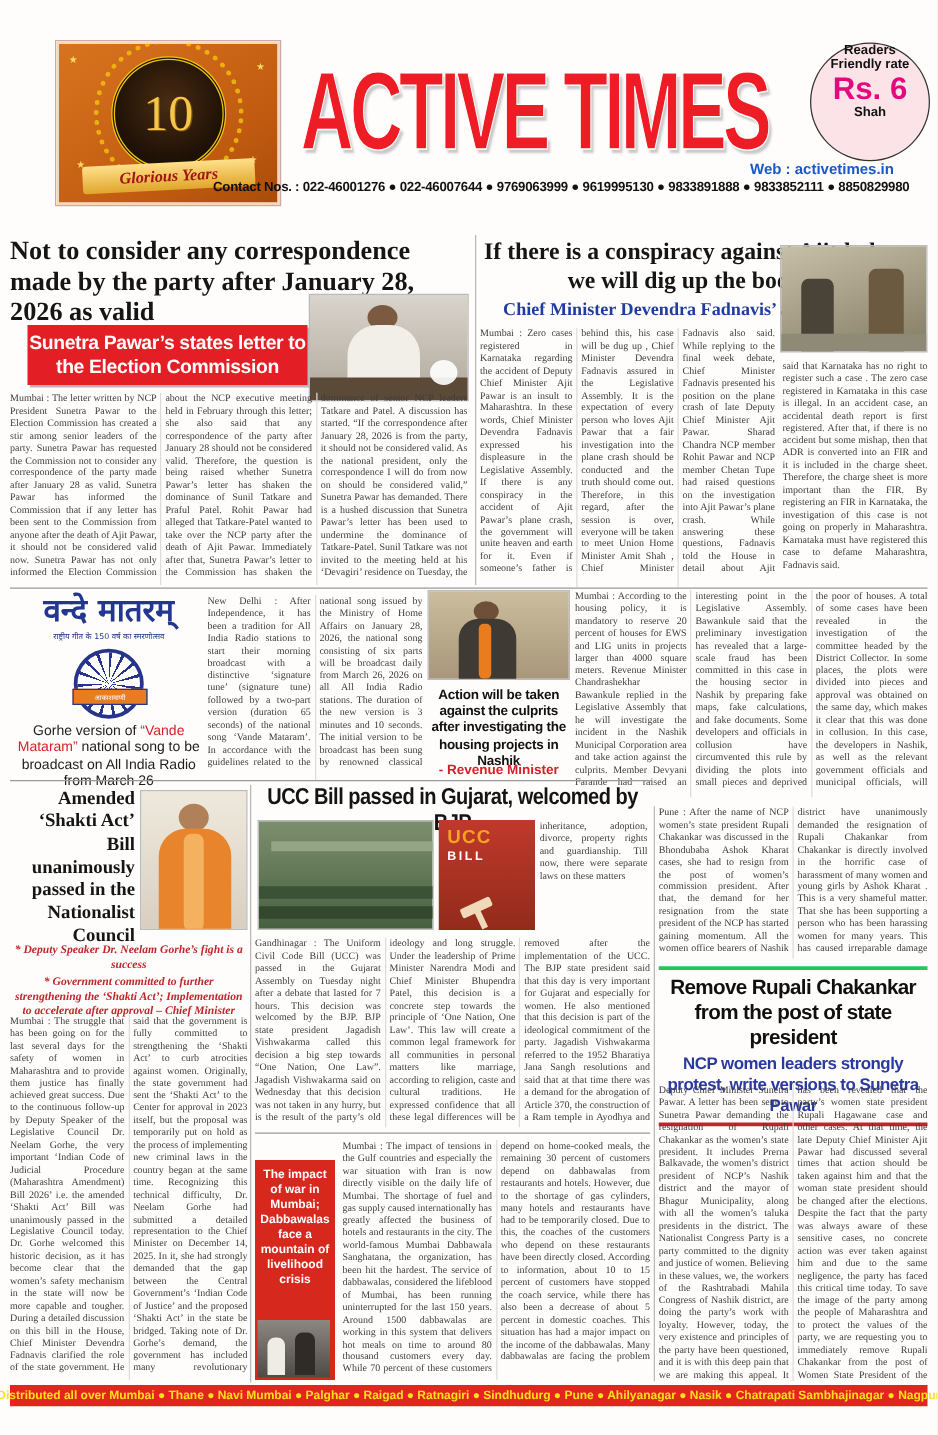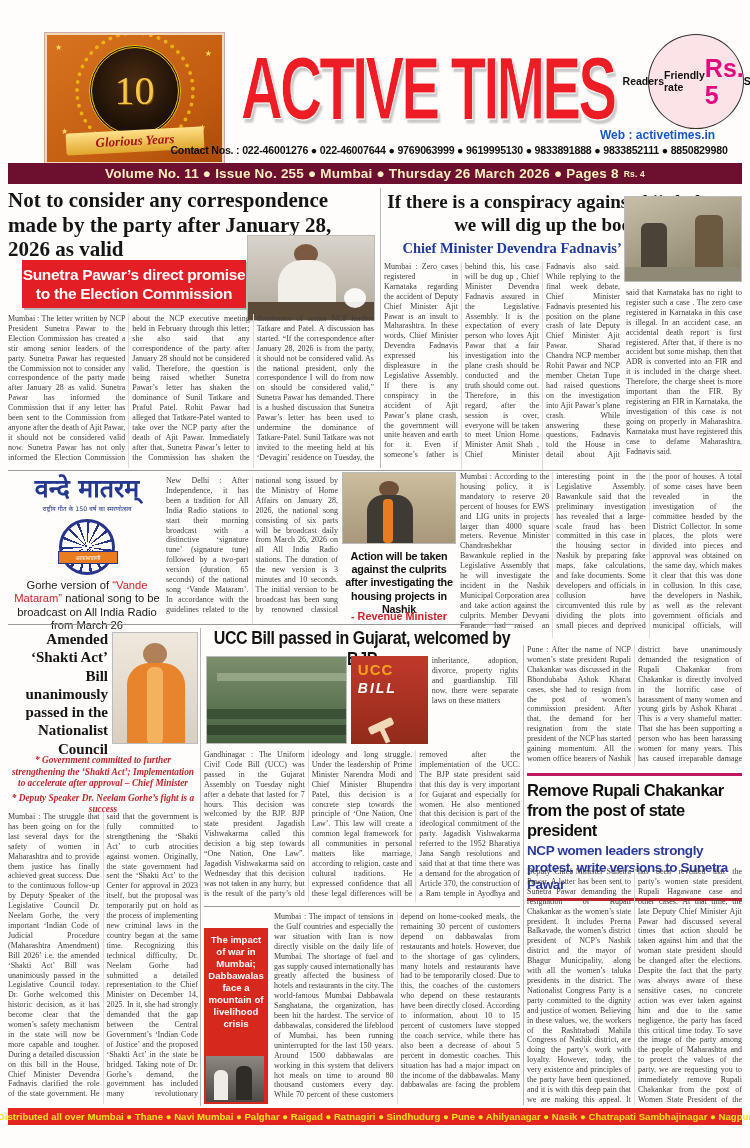--- a/index.html
+++ b/index.html
@@ -19,21 +19,21 @@
   .logo-ribbon{position:absolute;left:50%;bottom:10px;transform:translateX(-50%) rotate(-3deg);width:138px;height:22px;
                background:linear-gradient(#ffe08a,#e0a62c);border-radius:3px;display:flex;align-items:center;justify-content:center;}
   .logo-ribbon span{font-family:"Liberation Serif",serif;font-style:italic;font-weight:bold;font-size:13px;color:#a31414;}
   .star{position:absolute;color:#ffd95e;font-size:8px;}
 
   .mast-title{left:222px;top:36px;width:412px;height:106px;display:flex;align-items:center;justify-content:center;}
   .mast-title span{font-weight:bold;font-size:79px;color:#ee1c24;letter-spacing:-4px;transform:scaleX(.74) scaleY(1.12);
                    white-space:nowrap;text-shadow:3px 3px 2px #c9c9c9;-webkit-text-stroke:1px #ffffff;}
 
   .price-oval{left:648px;top:34px;width:94px;height:93px;border-radius:50%;background:#fbe3e8;border:1.5px solid #333;
-              display:flex;align-items:center;justify-content:center;line-height:1.05;}
+              display:flex;flex-direction:column;align-items:center;justify-content:flex-start;line-height:1.05;}
   .price-oval .pl{font-size:10.5px;font-weight:bold;color:#111;}
   .price-oval .amt{font-size:25px;font-weight:bold;color:#e5097f;margin:1px 0;}
   .web-line{left:600px;top:128px;width:146px;font-weight:bold;font-size:12px;color:#1a57c9;}
   .contact-line{left:150px;top:144px;width:598px;font-weight:bold;font-size:10.6px;color:#111;text-align:center;
                 letter-spacing:-0.2px;white-space:nowrap;}
 
   .datebar{left:8px;top:163px;width:734px;height:21px;background:#6d1030;color:#fceebf;display:flex;
            align-items:center;justify-content:center;font-weight:bold;font-size:13.5px;letter-spacing:.2px;}
   .datebar .rs{font-size:8.5px;margin-left:5px;align-self:center;}
 
@@ -68,28 +68,28 @@
   .promo-src{font-weight:bold;font-size:10.8px;text-align:center;color:#d42027;margin-top:2px;}
 
   .shakti-head{width:100px;font-size:15px;line-height:1.22;text-align:right;}
   .red-bullet{font-family:"Liberation Serif",serif;font-weight:bold;font-style:italic;font-size:9.3px;line-height:1.25;
               color:#c0272d;text-align:center;margin:3px 0;}
 
   .ucc-head{font-weight:bold;font-size:16px;letter-spacing:-0.4px;text-align:center;color:#141414;
             transform:scaleY(1.15);transform-origin:top;}
   .ucc-graphic{position:relative;width:82px;height:88px;background:linear-gradient(#c0392b,#922b1b);overflow:hidden;}
   .ucc-graphic .l1{font-weight:bold;font-size:15px;color:#f6a21a;text-align:left;padding:5px 0 0 7px;letter-spacing:1px;}
-  .ucc-graphic .l2{font-weight:bold;font-size:14px;color:#ffffff;padding:2px 0 0 7px;letter-spacing:2px;font-style:italic;}
+  .ucc-graphic .l2{font-weight:bold;font-size:10px;color:#ffffff;padding:2px 0 0 7px;letter-spacing:2px;}
   .gavel{position:absolute;bottom:14px;left:17px;width:26px;height:8px;background:#f0d9b8;border-radius:2px;
          transform:rotate(-25deg);}
   .gavel:after{content:"";position:absolute;left:10px;top:7px;width:5px;height:15px;background:#f0d9b8;}
 
   .dabba-promo{background:#d7281e;color:#fff;font-weight:bold;font-size:9.6px;line-height:1.25;text-align:center;
                padding:6px 3px 0 3px;box-sizing:border-box;}
-  .rupali-headbox{border-top:3px solid #be185d;border-bottom:3px solid #c0272d;padding:5px 0 4px 0;}
+  .rupali-headbox{border-top:3px solid #22c55e;border-bottom:3px solid #c0272d;padding:5px 0 4px 0;text-align:center;}
   .rupali-h1{font-weight:bold;font-size:16.5px;line-height:1.2;color:#101010;letter-spacing:-0.5px;}
   .rupali-h2{font-weight:bold;font-size:13.5px;line-height:1.25;color:#2b3a9e;letter-spacing:-0.4px;margin-top:3px;}
 
   .footer-strip{left:8px;top:1108px;width:734px;height:17px;background:#e4251f;color:#ffe11a;font-weight:bold;
                 font-size:9.6px;display:flex;align-items:center;justify-content:center;white-space:nowrap;}
 
   
   .ph{position:absolute;overflow:hidden;border:1px solid #bbb;box-sizing:border-box;}
   .fig{position:absolute;border-radius:6px 6px 0 0;}
 </style>
@@ -112,35 +112,31 @@
     </div>
   </div>
 
   <div class="abs mast-title">
     <span>ACTIVE TIMES</span>
   </div>
 
   <div class="abs price-oval">
     <span class="pl">Readers</span>
     <span class="pl">Friendly rate</span>
-    <span class="amt">Rs. 5</span>
+    <span class="amt">Rs. 6</span>
     <span class="pl">Shah</span>
   </div>
 
   <div class="abs web-line">Web : activetimes.in</div>
   <div class="abs contact-line">Contact Nos. : 022-46001276 ● 022-46007644 ● 9769063999 ● 9619995130 ● 9833891888 ● 9833852111 ● 8850829980</div>
 
-  <div class="abs datebar">
-    <span>Volume No. 11  ●  Issue No. 255  ●  Mumbai  ●  Thursday 26 March 2026  ●  Pages 8</span>
-    <span class="rs">Rs. 4</span>
-  </div>
 
   <div class="abs" style="left:8px;top:188px;width:370px;height:282px;">
     <div class="abs serif-head sunetra-head">Not to consider any correspondence made by the party after January 28, 2026 as valid</div>
-    <div class="abs kicker-box">Sunetra Pawar’s direct promise to the Election Commission</div>
+    <div class="abs kicker-box">Sunetra Pawar’s states letter to the Election Commission</div>
     <div class="ph" style="left:239px;top:47px;width:128px;height:86px;background:linear-gradient(#d9d4cc,#b0a89a);">
       <div class="fig" style="left:46px;top:8px;width:24px;height:20px;border-radius:50%;background:#7c5a42;"></div>
       <div class="fig" style="left:30px;top:24px;width:58px;height:62px;border-radius:24px 24px 0 0;background:#f2efe9;"></div>
       <div class="fig" style="left:0;bottom:0;width:128px;height:18px;background:#5c4a38;border-radius:0;"></div>
       <div class="fig" style="right:8px;bottom:12px;width:22px;height:20px;border-radius:50%;background:#ffffff;opacity:.9;"></div>
     </div>
     <div class="body-text c3" style="position:absolute;left:0;top:126px;width:366px;height:154px;">Mumbai : The letter written by NCP President Sunetra Pawar to the Election Commission has created a stir among senior leaders of the party. Sunetra Pawar has requested the Commission not to consider any correspondence of the party made after January 28 as valid. Sunetra Pawar has informed the Commission that if any letter has been sent to the Commission from anyone after the death of Ajit Pawar, it should not be considered valid now. Sunetra Pawar has not only informed the Election Commission about the NCP executive meeting held in February through this letter; she also said that any correspondence of the party after January 28 should not be considered valid. Therefore, the question is being raised whether Sunetra Pawar’s letter has shaken the dominance of Sunil Tatkare and Praful Patel. Rohit Pawar had alleged that Tatkare-Patel wanted to take over the NCP party after the death of Ajit Pawar. Immediately after that, Sunetra Pawar’s letter to the Commission has shaken the dominance of senior NCP leaders Tatkare and Patel. A discussion has started. “If the correspondence after January 28, 2026 is from the party, it should not be considered valid. As the national president, only the correspondence I will do from now on should be considered valid,” Sunetra Pawar has demanded. There is a hushed discussion that Sunetra Pawar’s letter has been used to undermine the dominance of Tatkare-Patel. Sunil Tatkare was not invited to the meeting held at his ‘Devagiri’ residence on Tuesday, the very next day he sent a letter to the Commission. This has sparked a big debate in NCP politics. There has been no official response from Tatkare or Patel on this yet.</div>
   </div>
 
   <div class="abs vline" style="left:380px;top:188px;height:280px;"></div>
@@ -189,22 +185,22 @@
   <div class="abs hline" style="left:8px;top:624px;width:514px;"></div>
 
   <div class="abs" style="left:8px;top:630px;width:190px;height:476px;">
     <div class="abs serif-head shakti-head">Amended ‘Shakti Act’ Bill unanimously passed in the Nationalist Council</div>
     <div class="ph" style="left:104px;top:2px;width:86px;height:112px;background:linear-gradient(#efe9dd,#d8cfc0);">
       <div class="fig" style="left:30px;top:10px;width:24px;height:22px;border-radius:50%;background:#b08058;"></div>
       <div class="fig" style="left:14px;top:30px;width:58px;height:82px;background:#e8842c;border-radius:22px 22px 0 0;"></div>
       <div class="fig" style="left:34px;top:34px;width:16px;height:78px;background:#f5b25e;border-radius:6px;"></div>
     </div>
     <div class="abs" style="left:0;top:122px;width:190px;">
+      <div class="red-bullet">* Deputy Speaker Dr. Neelam Gorhe’s fight is a success</div>
       <div class="red-bullet">* Government committed to further strengthening the ‘Shakti Act’; Implementation to accelerate after approval – Chief Minister</div>
-      <div class="red-bullet">* Deputy Speaker Dr. Neelam Gorhe’s fight is a success</div>
     </div>
     <div class="body-text c2" style="position:absolute;left:0;top:182px;width:190px;height:292px;">Mumbai : The struggle that has been going on for the last several days for the safety of women in Maharashtra and to provide them justice has finally achieved great success. Due to the continuous follow-up by Deputy Speaker of the Legislative Council Dr. Neelam Gorhe, the very important ‘Indian Code of Judicial Procedure (Maharashtra Amendment) Bill 2026’ i.e. the amended ‘Shakti Act’ Bill was unanimously passed in the Legislative Council today. Dr. Gorhe welcomed this historic decision, as it has become clear that the women’s safety mechanism in the state will now be more capable and tougher. During a detailed discussion on this bill in the House, Chief Minister Devendra Fadnavis clarified the role of the state government. He said that the government is fully committed to strengthening the ‘Shakti Act’ to curb atrocities against women. Originally, the state government had sent the ‘Shakti Act’ to the Center for approval in 2023 itself, but the proposal was temporarily put on hold as the process of implementing new criminal laws in the country began at the same time. Recognizing this technical difficulty, Dr. Neelam Gorhe had submitted a detailed representation to the Chief Minister on December 14, 2025. In it, she had strongly demanded that the gap between the Central Government’s ‘Indian Code of Justice’ and the proposed ‘Shakti Act’ in the state be bridged. Taking note of Dr. Gorhe’s demand, the government has included many revolutionary amendments in the new bill. In particular, the law has now become more stringent by keeping the identity of acid attack victims confidential and including strict provisions against crimes against women through digital media. Chief Minister Fadnavis, underlining the need for these amendments, requested that this bill be passed unanimously in the Legislative Council as well, which was spontaneously supported by all the members.</div>
   </div>
 
   <div class="abs vline" style="left:200px;top:628px;height:478px;"></div>
 
   <div class="abs" style="left:204px;top:628px;width:316px;height:276px;">
     <div class="ucc-head">UCC Bill passed in Gujarat, welcomed by BJP</div>
     <div class="abs" style="left:2px;top:28px;width:312px;height:88px;display:flex;gap:4px;">
       <div class="ph" style="position:relative;width:150px;height:88px;background:linear-gradient(#7c8f6d,#46603f);">

